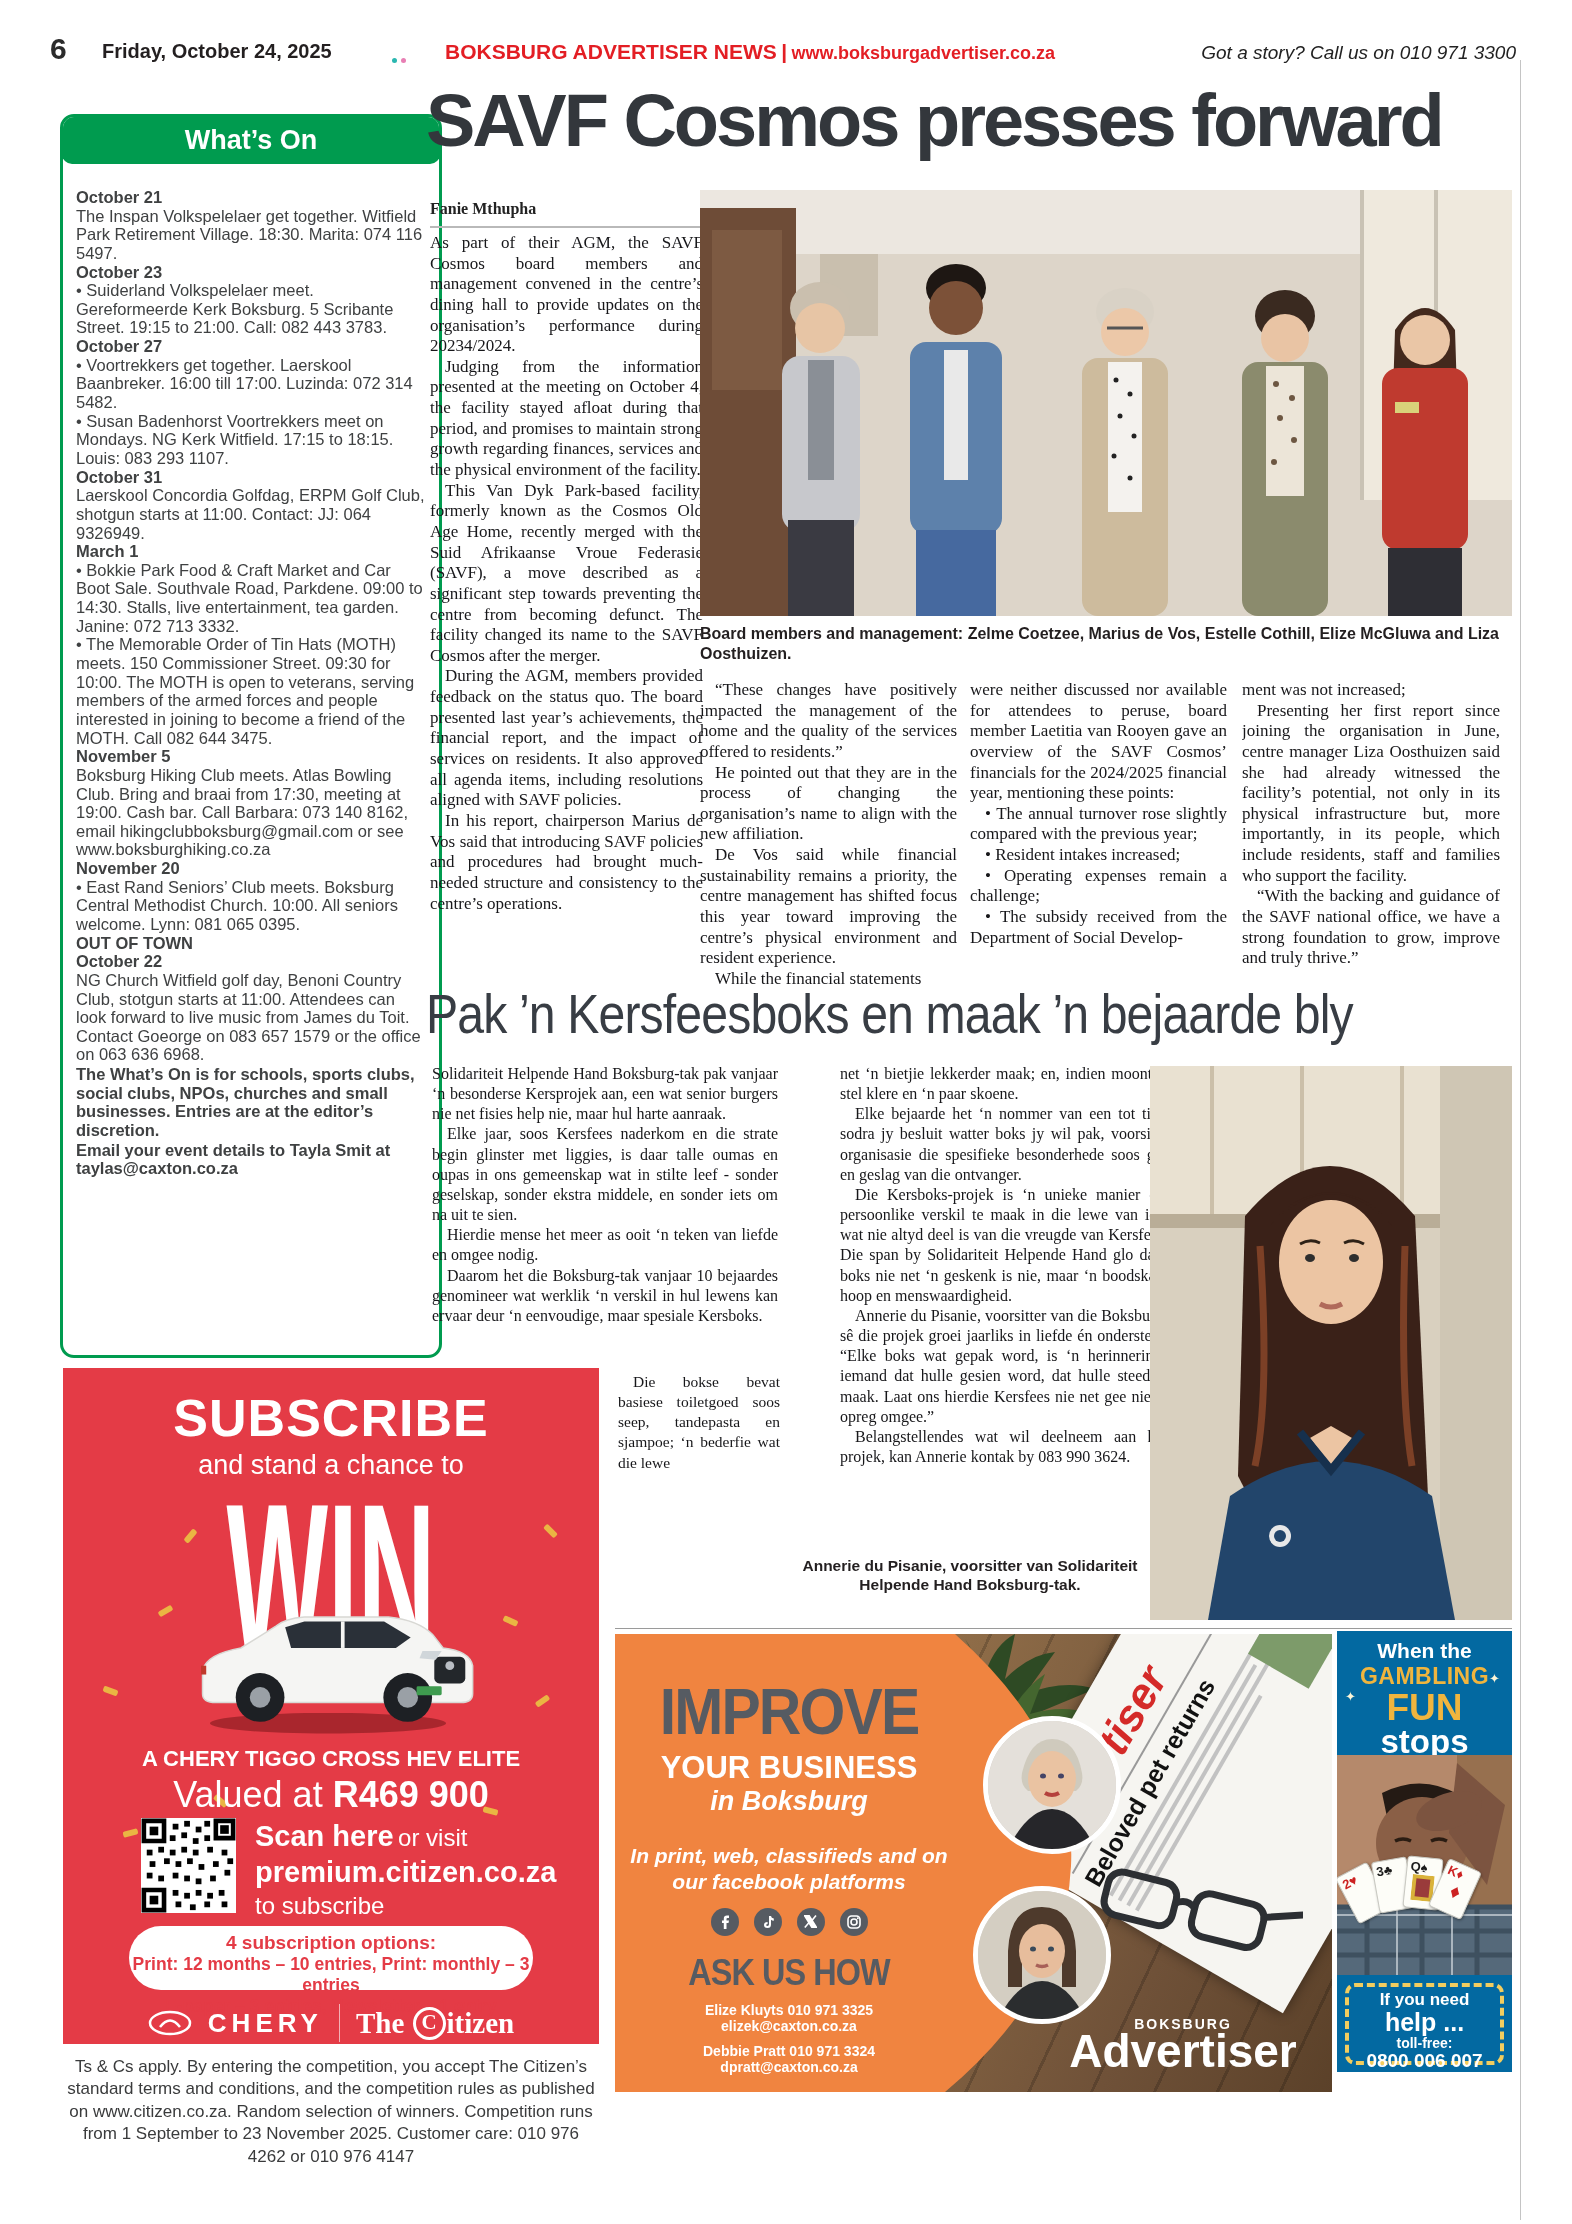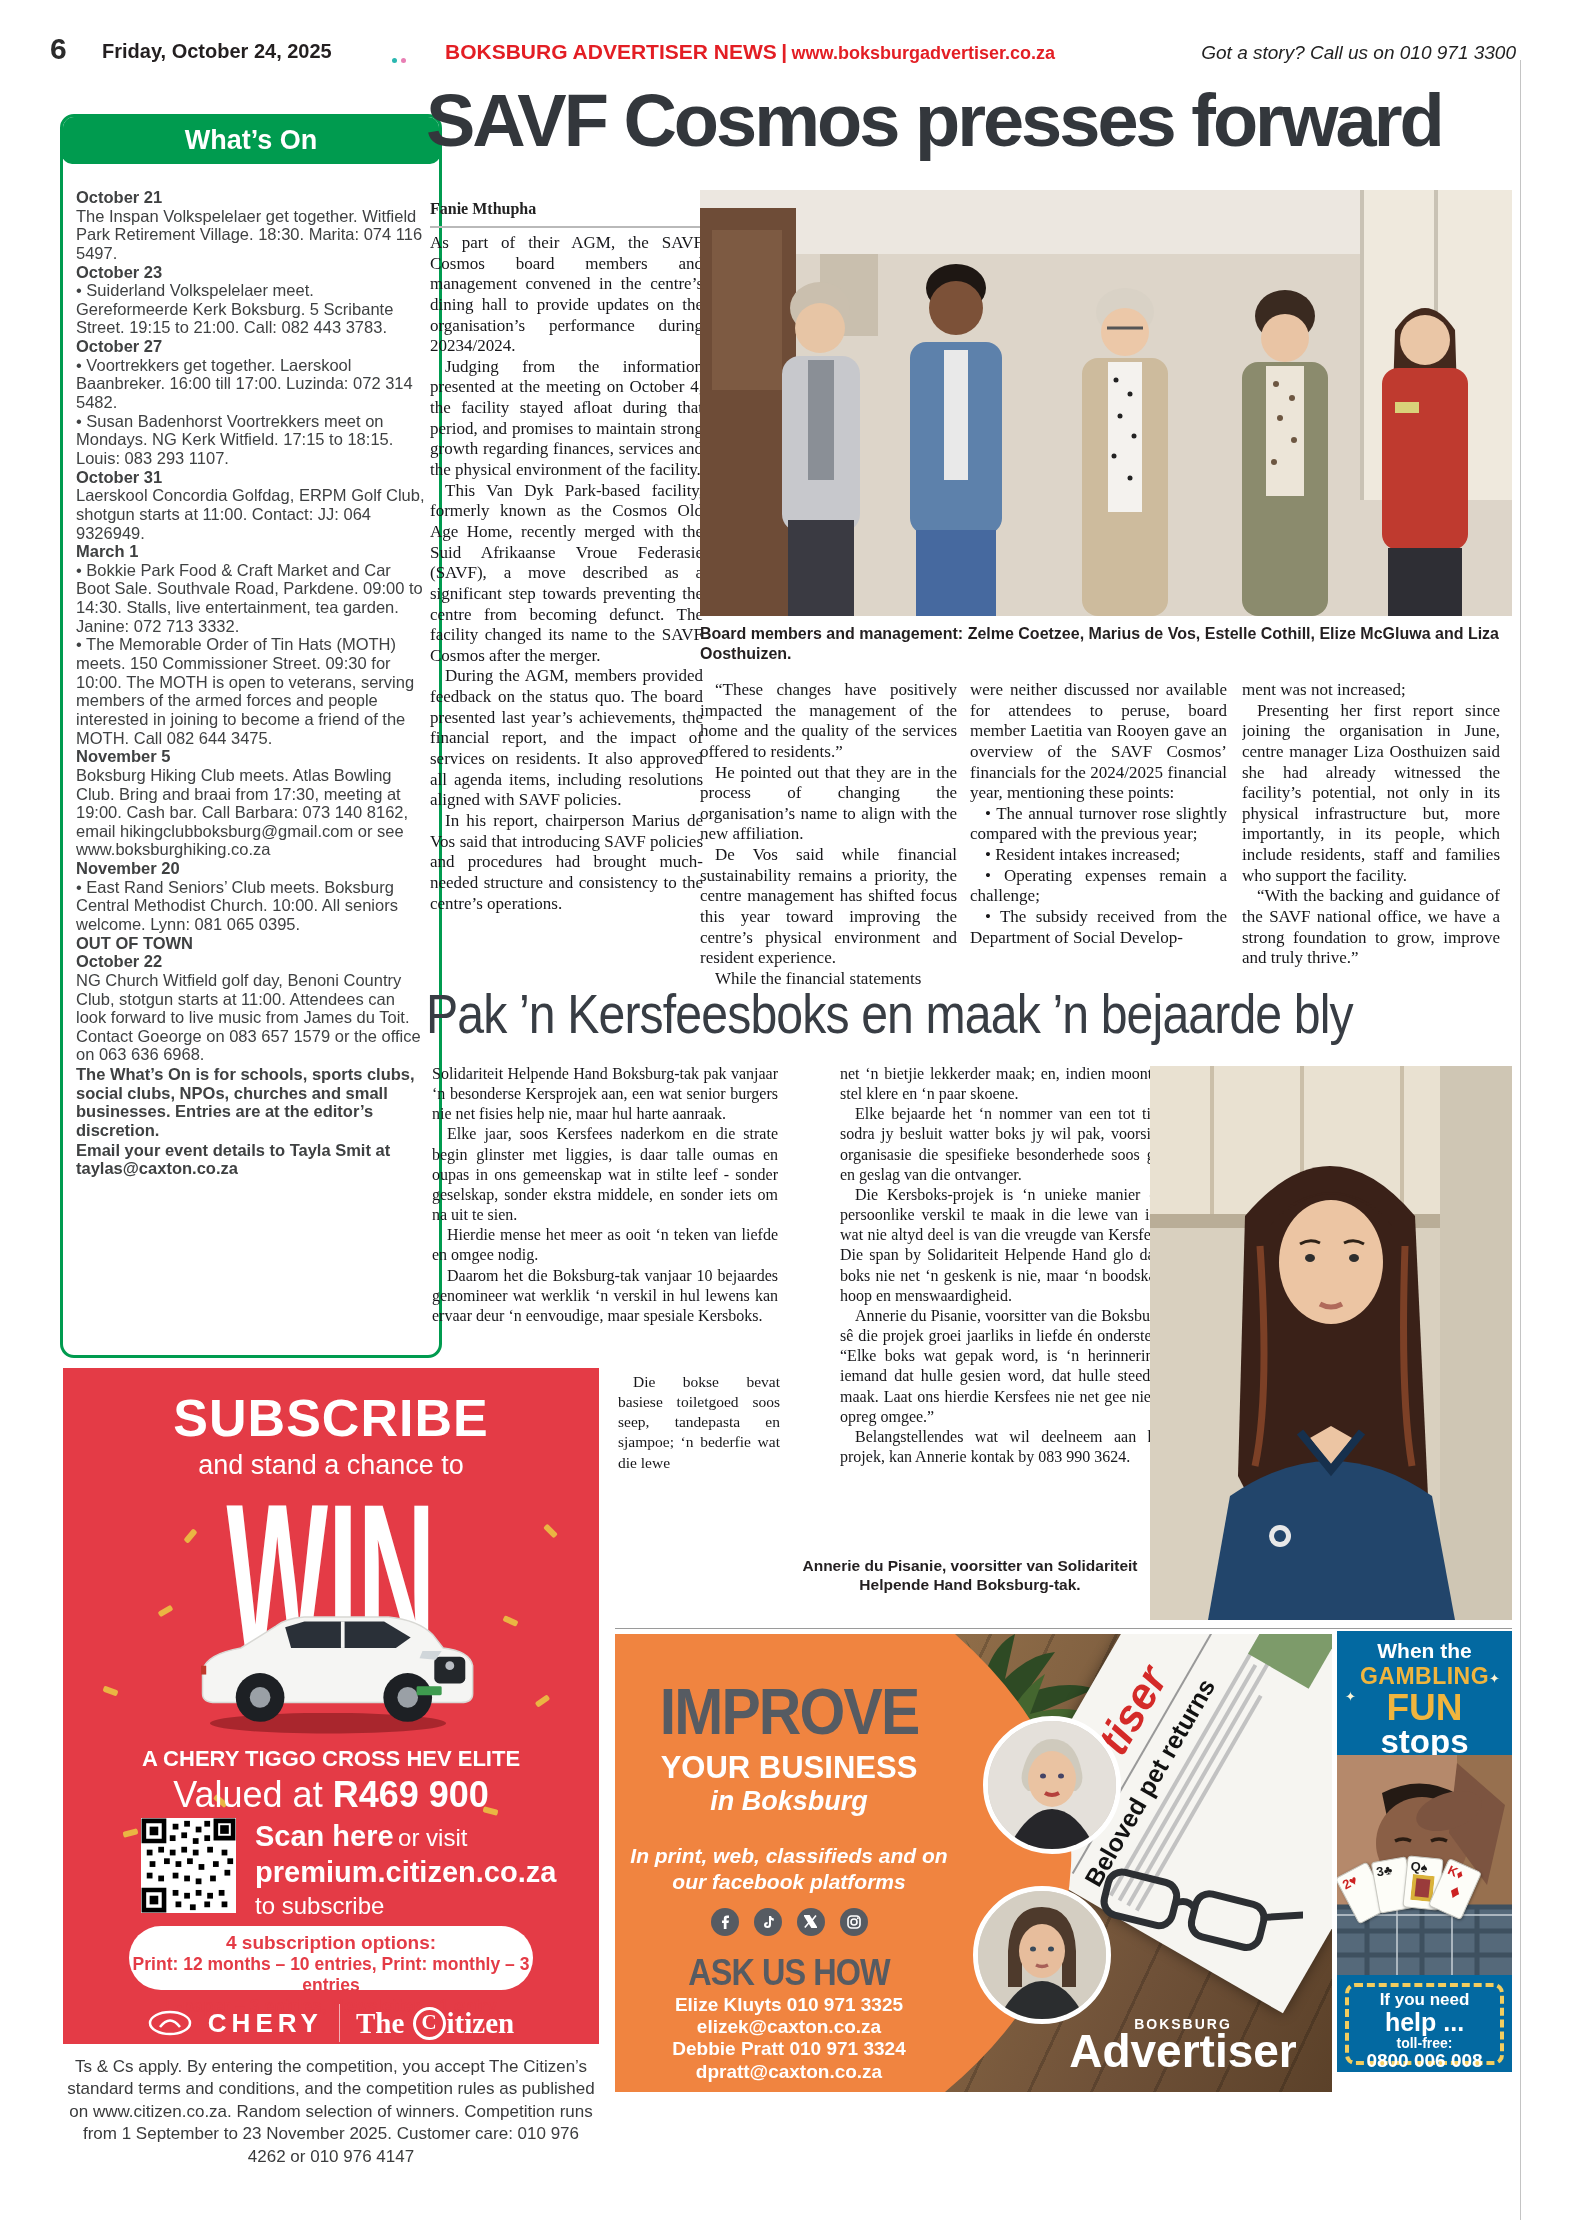--- a/index.html
+++ b/index.html
@@ -90,21 +90,21 @@
   .oshape{position:absolute;left:0;top:0;z-index:2}
   .imptxt{position:absolute;left:8px;top:0;width:332px;text-align:center;z-index:3}
   .imptxt .i1{margin-top:46px;font-size:64px;font-weight:800;letter-spacing:-2px;color:#565b62;line-height:1;
               transform:scaleX(.92);transform-origin:center}
   .imptxt .i2{margin-top:6px;font-size:31px;font-weight:800;color:#fff}
   .imptxt .i3{font-size:27px;font-weight:800;font-style:italic;color:#fff}
   .imptxt .i4{margin-top:26px;font-size:21px;font-weight:700;font-style:italic;color:#fff;line-height:1.25}
   .socrow{margin-top:12px;display:flex;justify-content:center;gap:15px}
   .soc{width:28px;height:28px;border-radius:50%;background:#565b62;display:flex;align-items:center;justify-content:center}
   .imptxt .i5{margin-top:16px;font-size:36px;font-weight:800;letter-spacing:-1px;color:#565b62;transform:scaleX(.9)}
-  .imptxt .ct{font-size:19px;font-weight:800;color:#fff;line-height:1.18}
+  .imptxt .ct{margin-top:8px;font-size:14px;font-weight:800;color:#fff;line-height:1.18}
   .pcir{position:absolute;border-radius:50%;border:5px solid #fff;overflow:hidden;z-index:3;background:#d8d3ca}
   .implogo{position:absolute;left:428px;top:384px;width:280px;text-align:center;color:#fff;z-index:3;line-height:.9}
   .implogo .ls{font-size:14px;font-weight:800;letter-spacing:2px}
   .implogo .lb{font-size:46px;font-weight:800}
 
   
   .gamad{left:1337px;top:1631px;width:175px;height:441px;background:#0369a1;overflow:hidden;text-align:center;color:#fff}
   .gamad .g1{margin-top:8px;font-size:21px;font-weight:800}
   .gamad .g2{font-size:23px;font-weight:800;color:#f0b53e;letter-spacing:.5px}
   .gamad .g3{font-size:37px;font-weight:800;color:#f0b53e;line-height:.95}
@@ -516,18 +516,18 @@
       <div class="card" style="left:68px;top:102px;transform:rotate(6deg);color:#1c1c1c"><span>Q♠</span><svg width="22" height="26" style="margin-left:3px">
             <rect width="22" height="26" fill="#d9b23a"></rect>
             <rect x="4" y="4" width="14" height="18" fill="#9a3b3b"></rect>
           </svg></div>
       <div class="card" style="left:100px;top:108px;transform:rotate(24deg);color:#cc2222"><span>K♦</span><div style="font-size:20px;text-align:center;line-height:1">♦</div></div>
     </div>
     <div class="helpbox">
       <div class="h1">If you need</div>
       <div class="h2">help ...</div>
       <div class="h3">toll-free:</div>
-      <div class="h4">0800 006 008</div>
+      <div class="h4">0800 006 007</div>
     </div>
   </div>
 
   <div class="abs vline"></div>
 </div>
 
 </body></html>

